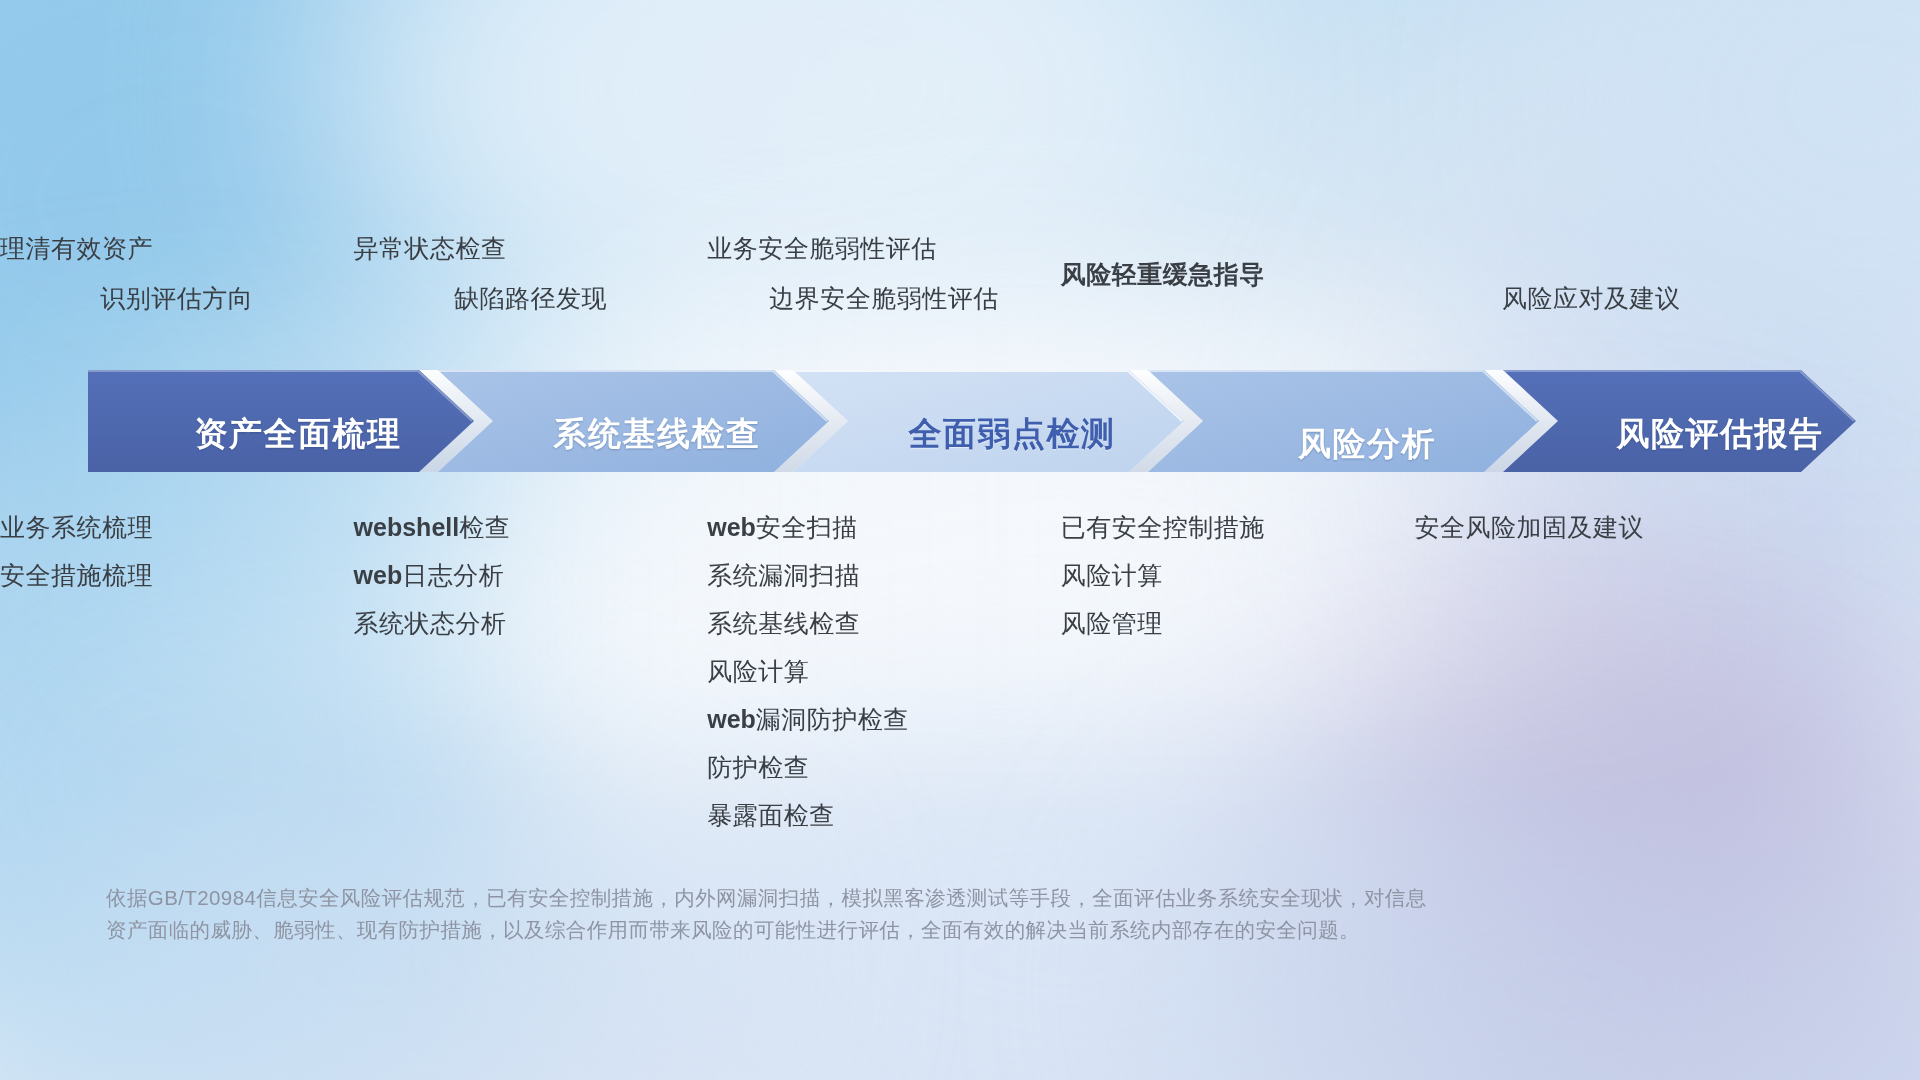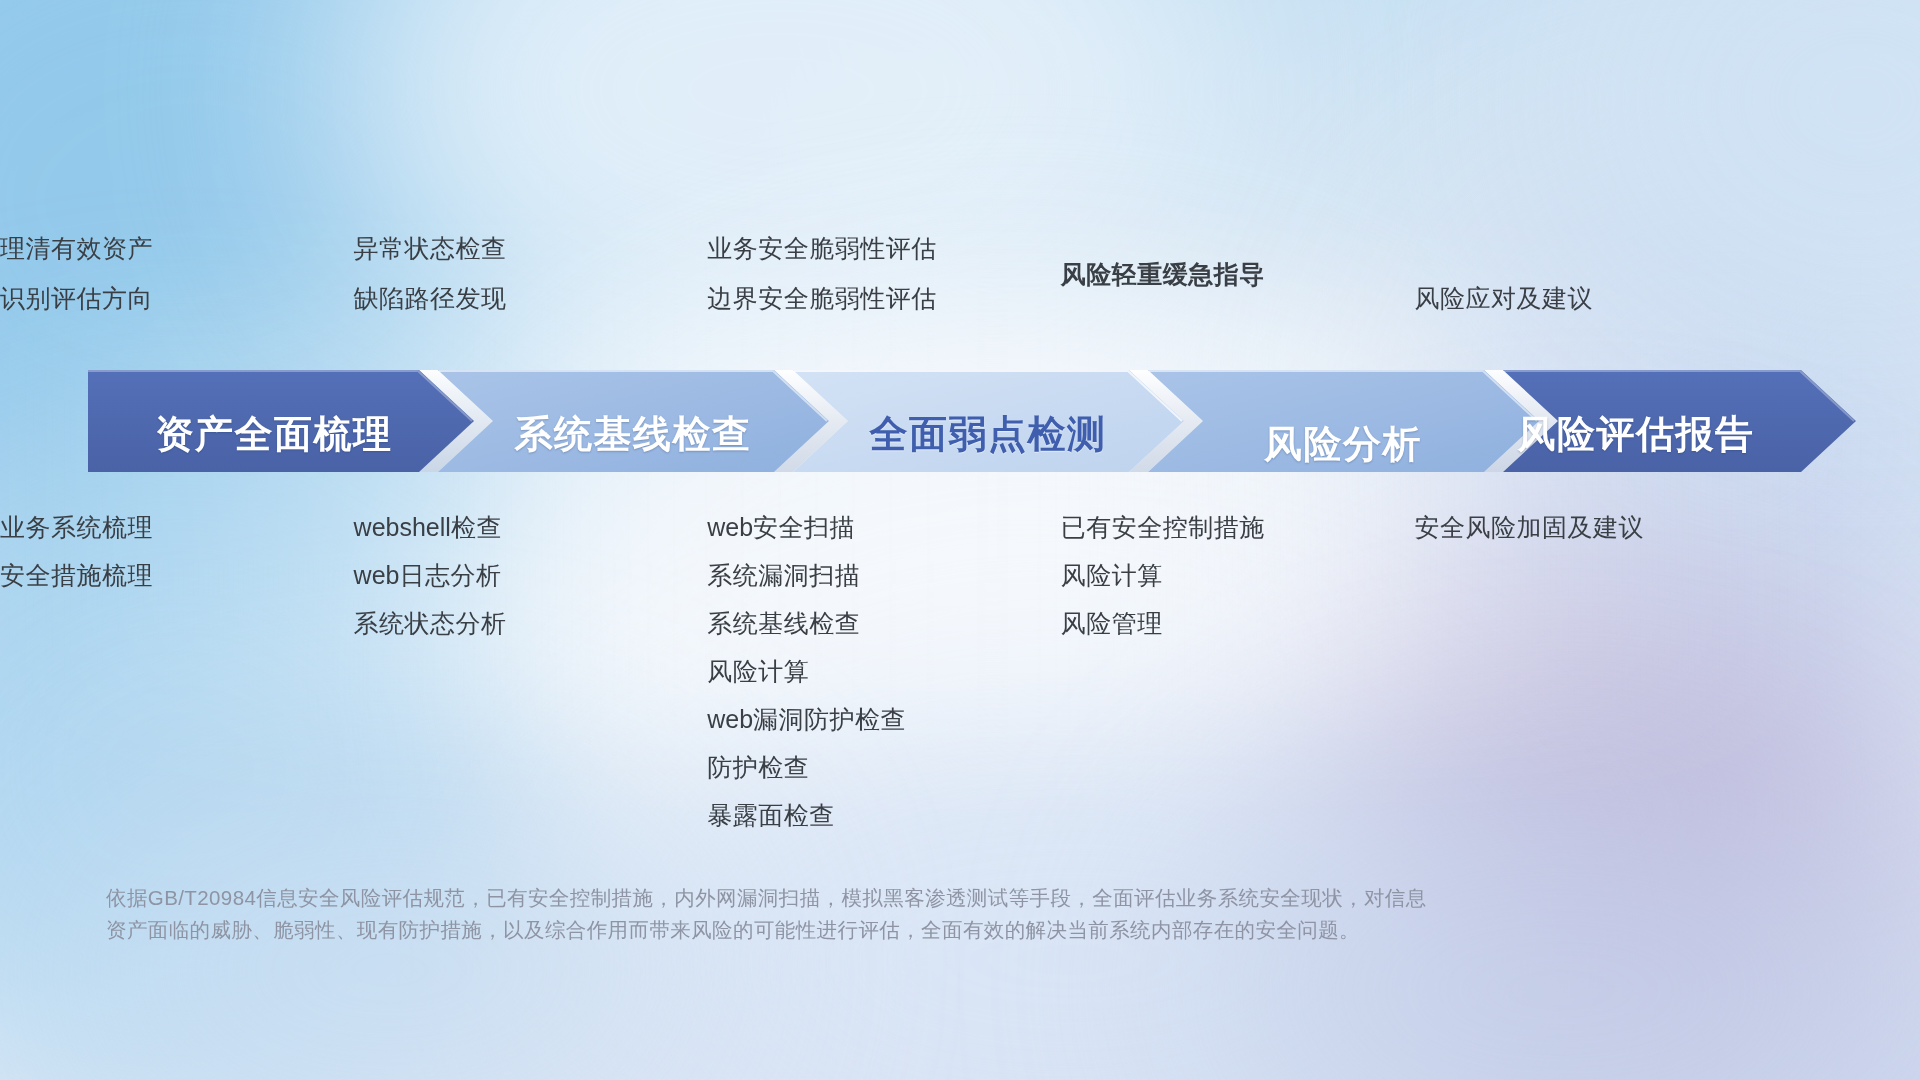--- a/index.html
+++ b/index.html
@@ -34,43 +34,44 @@
   }
 
   
   .cols{position:absolute;left:88px;top:0;width:1768px;height:1080px;display:flex;}
   .col{flex:1 1 0;position:relative;}
 
   .item{
     color:#3a3f45;font-size:25px;line-height:1.0;
     letter-spacing:.5px;white-space:nowrap;
   }
-  .item .lat{font-weight:400;letter-spacing:0;}
+  .item .lat{font-weight:700;letter-spacing:0;}
 
   
   .top-wrap{position:absolute;left:0;right:0;top:236px;height:110px;}
   .top-wrap .col{position:relative;}
   .top-wrap .item{position:absolute;left:0;right:0;}
   .top-wrap .item.r0{top:0;}
-  .top-wrap .item.r1{top:50px;}
+  .top-wrap .item.r1{top:50px;text-align:center;}
   .top-wrap .col.single .item.r0{top:26px;font-weight:bold;}
 
   
   .bot-wrap{position:absolute;left:0;right:0;top:515px;}
   .bot-wrap .item{margin-bottom:23px;}
 
   
   .band{position:absolute;left:88px;top:370px;width:1768px;height:102px;}
   .band svg{display:block;}
   .band-labels{position:absolute;left:0;top:0;width:1768px;height:102px;}
   .band-label{
     position:absolute;top:0;height:129px;display:flex;align-items:center;justify-content:center;
-    font-size:38px;font-weight:700;letter-spacing:1.5px;
+    font-size:33px;font-weight:700;letter-spacing:1.5px;
     text-shadow:0 1px 2px rgba(30,50,90,.28);
     white-space:nowrap;
+    padding-left:24px;
   }
   .band-label.light{color:#ffffff;}
   .band-label.dark{color:#3f5fae;text-shadow:0 1px 1px rgba(255,255,255,.5);font-family:Liberation Mono, monospace;}
 
   
   .footer{
     position:absolute;left:106px;top:882px;width:1520px;
     color:#8e94a3;font-size:20.5px;line-height:32px;letter-spacing:.4px;
   }
   .footer div{white-space:nowrap;}
@@ -162,21 +163,21 @@
         <path d="M1415 0 L1713 0 L1768 51 L1713 102 L1415 102 L1470 51 Z" fill="url(#gDark)"></path>
         <path d="M1416 1 L1712 1 L1766 51" fill="none" stroke="#ffffff" stroke-opacity=".30" stroke-width="2"></path>
       </g>
     </svg>
 
     <div class="band-labels" id="band-labels">
         <div class="band-label light" style="left: 0px; width: 372px;">资产全面梳理</div>
         <div class="band-label light" style="left: 365px; width: 360px;">系统基线检查</div>
         <div class="band-label dark" style="left: 722px; width: 356px;">全面弱点检测</div>
         <div class="band-label light" style="left: 1077px; width: 356px; margin-top: 10px;">风险分析</div>
-        <div class="band-label light" style="left: 1376px; width: 344px;">风险评估报告</div>
+        <div class="band-label light" style="left: 1436px; width: 344px;">风险评估报告</div>
       </div>
   </div>
 
   <div class="cols bot-wrap" id="bot-wrap">
       <div class="col">
         <div class="item">业务系统梳理</div>
         <div class="item">安全措施梳理</div>
       </div>
       <div class="col">
         <div class="item"><span class="lat">webshell</span>检查</div>

